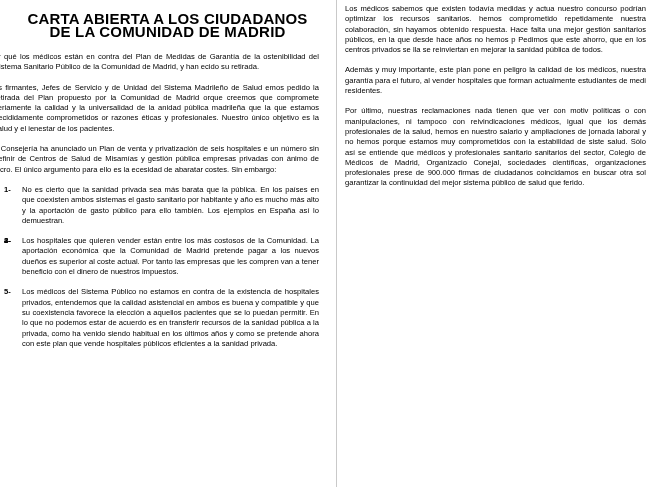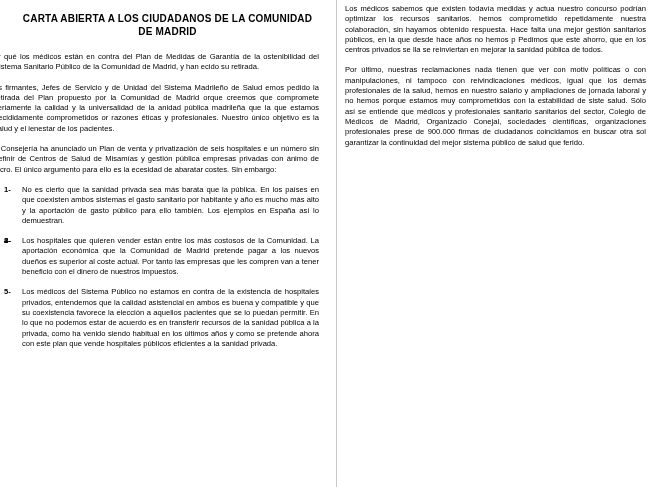--- a/index.html
+++ b/index.html
@@ -40,21 +40,21 @@
   .vrule {
     position: absolute;
     left: 336px;
     top: 0;
     width: 1px;
     height: 487px;
     background: #c9c9c9;
   }
   .title {
     text-align: center;
-    font-size: 10px;
+    font-size: 15px;
     font-weight: bold;
     line-height: 13px;
     letter-spacing: 0.2px;
     margin: 6px 0 14px 16px;
   }
   .para {
     font-size: 7.6px;
     line-height: 10.3px;
     text-align: justify;
     margin: 0 0 10px 0;
@@ -117,16 +117,17 @@
       </li>
       <li class="list-item">
         <span class="marker">5-</span>
         <span>Los médicos del Sistema Público no estamos en contra de la existencia de hospitales privados, entendemos que la calidad asistencial en ambos es buena y compatible y que su coexistencia favorece la elección a aquellos pacientes que se lo puedan permitir. En lo que no podemos estar de acuerdo es en transferir recursos de la sanidad pública a la privada, como ha venido siendo habitual en los últimos años y como se pretende ahora con este plan que vende hospitales públicos eficientes a la sanidad privada.</span>
       </li>
     </ul>
   </div>
 
   <div class="column col-right">
     <p class="para">Los médicos sabemos que existen todavía medidas y actua nuestro concurso podrían optimizar los recursos sanitarios. hemos comprometido repetidamente nuestra colaboración, sin hayamos obtenido respuesta. Hace falta una mejor gestión sanitarios públicos, en la que desde hace años no hemos p Pedimos que este ahorro, que en los centros privados se lla se reinviertan en mejorar la sanidad pública de todos.</p>
+    <p class="para">Además y muy importante, este plan pone en peligro la calidad de los médicos, nuestra garantía para el futuro, al vender hospitales que forman actualmente estudiantes de medi residentes.</p>
     <p class="para">Por último, nuestras reclamaciones nada tienen que ver con motiv políticas o con manipulaciones, ni tampoco con reivindicaciones médicos, igual que los demás profesionales de la salud, hemos en nuestro salario y ampliaciones de jornada laboral y no hemos porque estamos muy comprometidos con la estabilidad de siste salud. Sólo así se entiende que médicos y profesionales sanitario sanitarios del sector, Colegio de Médicos de Madrid, Organizacio Conejal, sociedades científicas, organizaciones profesionales prese de 900.000 firmas de ciudadanos coincidamos en buscar otra sol garantizar la continuidad del mejor sistema público de salud que ferido.</p>
   </div>
 
 </div>
 
 </body></html>

